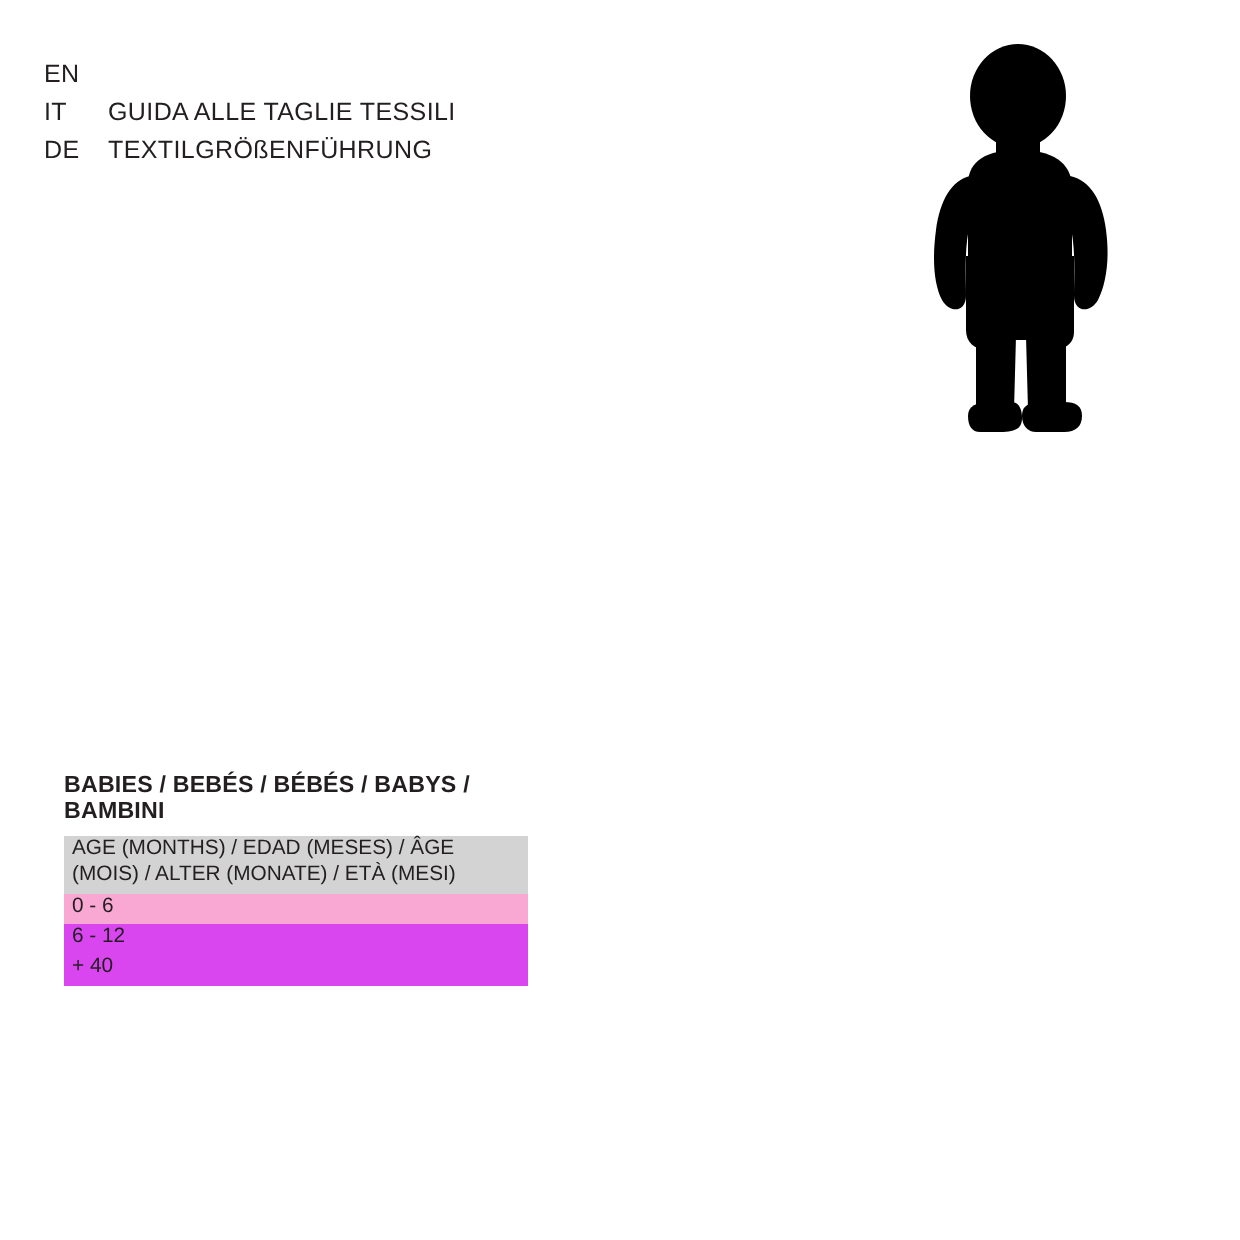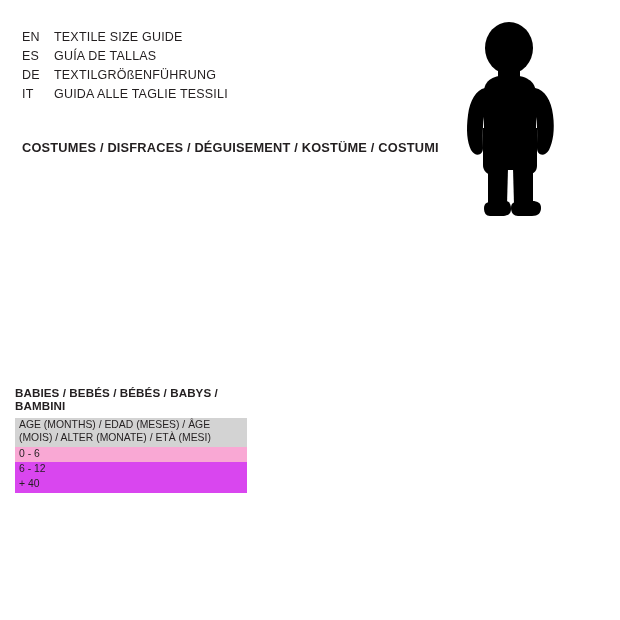--- a/index.html
+++ b/index.html
@@ -60,21 +60,21 @@
     position: absolute;
     left: 440px;
     top: 20px;
     width: 140px;
     height: 215px;
   }
 
   
   .table-block {
     position: absolute;
-    left: 15px;
+    left: 32px;
     top: 386px;
     width: 232px;
   }
   .table-caption {
     font-size: 11.6px;
     font-weight: bold;
     letter-spacing: 0.1px;
     color: #231f20;
     margin-bottom: 6px;
   }
@@ -103,37 +103,31 @@
   }
 </style>
 </head>
 <body>
 
 <div class="page">
 
   <div class="lang-block">
     <div class="lang-row">
       <span class="lang-code">EN</span>
-      <span class="lang-text">TEXTILE SIZE GUIDE</span>
     </div>
     <div class="lang-row">
-      <span class="lang-code">ES</span>
-      <span class="lang-text">GUÍA DE TALLAS</span>
+      <span class="lang-code">IT</span>
+      <span class="lang-text">GUIDA ALLE TAGLIE TESSILI</span>
     </div>
     <div class="lang-row">
       <span class="lang-code">DE</span>
       <span class="lang-text">TEXTILGRÖßENFÜHRUNG</span>
     </div>
-    <div class="lang-row">
-      <span class="lang-code">IT</span>
-      <span class="lang-text">GUIDA ALLE TAGLIE TESSILI</span>
-    </div>
   </div>
 
-  <div class="section-title">COSTUMES / DISFRACES / DÉGUISEMENT / KOSTÜME / COSTUMI</div>
 
   <div class="figure">
     <svg width="140" height="215" viewBox="0 0 140 215" xmlns="http://www.w3.org/2000/svg" aria-hidden="true">
       <g fill="#000000">
 
         <ellipse cx="69" cy="28" rx="24" ry="26"></ellipse>
 
         <rect x="58" y="48" width="22" height="12"></rect>
 
         <path d="M44 72 C44 60, 54 55, 69 55 C86 55, 96 61, 96 74 L96 112 C96 122, 88 128, 70 128 C52 128, 44 122, 44 112 Z"></path>

